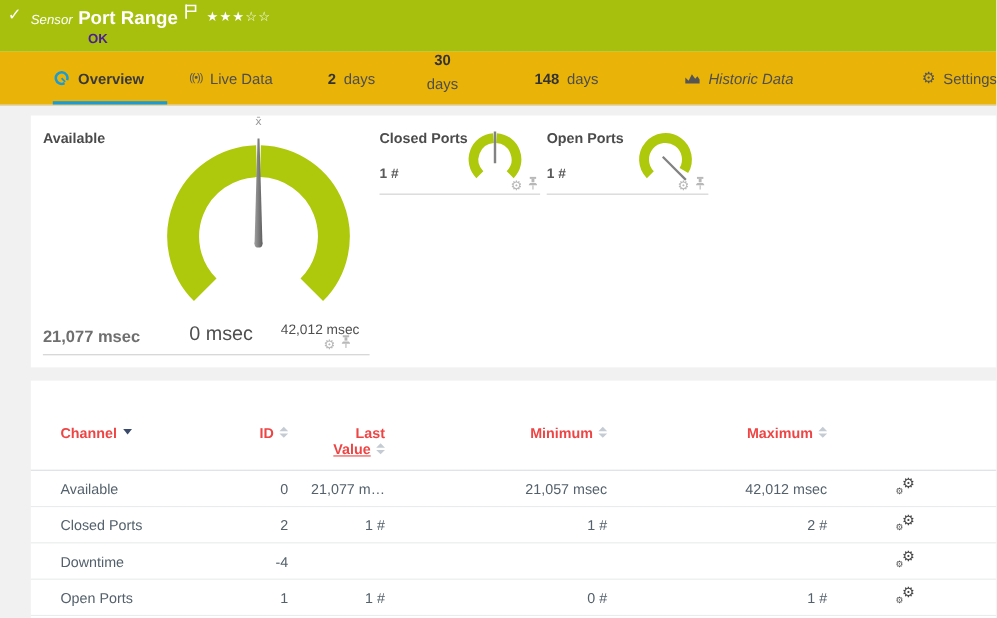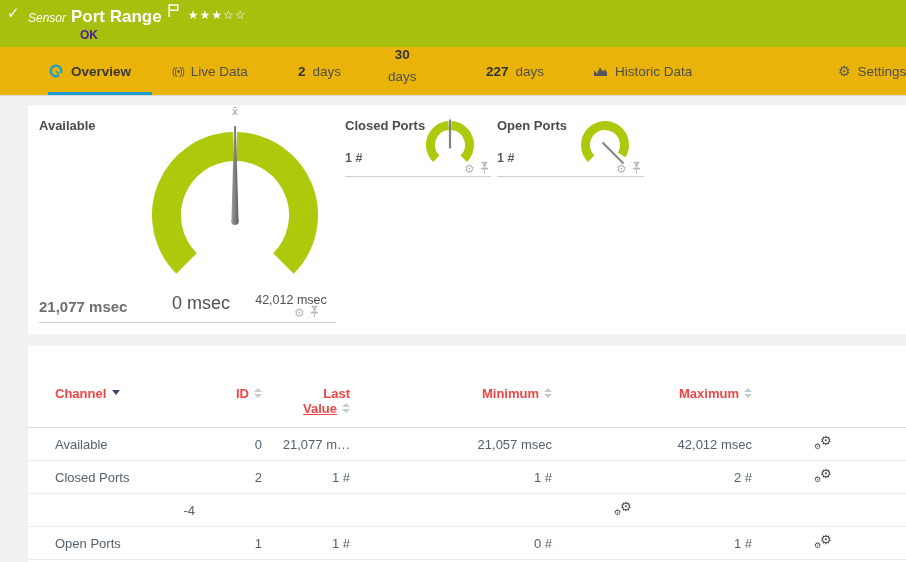--- a/index.html
+++ b/index.html
@@ -20,21 +20,21 @@
   .tabs{position:absolute;left:0;top:47px;width:906px;height:49px;background:#eab308;border-bottom:1px solid #dcdcdc;box-sizing:border-box;}
   .tab{position:absolute;top:0;height:48px;display:flex;align-items:center;gap:7px;font-size:13.5px;color:#4e4e4e;cursor:pointer;}
   .tab .num{font-weight:bold;color:#333;}
   .tab.active{color:#383838;font-weight:bold;}
   .tab.active .underline{position:absolute;left:0;bottom:0;width:100%;height:3px;background:#1b9bd3;}
   .t0{left:48px;width:104px;}
   .t1{left:172px;}
   .t2{left:298px;}
   .t3{left:388px;flex-direction:column;}
   .t4{left:486px;}
-  .t5{left:593px;}
+  .t5{left:622px;font-style:italic;}
   .t6{left:746px;}
   .t7{left:838px;}
   .tab-icon{display:inline-flex;align-items:center;}
   .live-glyph{font-size:10px;color:#555;letter-spacing:-1px;}
   .gear-glyph{font-size:14px;color:#555;line-height:1;}
 
   
   .panel{position:absolute;left:28px;width:878px;background:#fff;}
   .panel-gauges{top:105px;height:229px;}
   .panel-table{top:346px;height:216px;}
@@ -120,21 +120,21 @@
     </div>
     <div class="tab t2">
       <span class="num">2</span>
       <span>days</span>
     </div>
     <div class="tab t3">
       <span class="num">30</span>
       <span>days</span>
     </div>
     <div class="tab t4">
-      <span class="num">227</span>
+      <span class="num">148</span>
       <span>days</span>
     </div>
     <div class="tab t5">
       <span class="tab-icon">
           <svg width="15" height="12" viewBox="0 0 15 12">
             <path d="M1 11V5.5l3 3 3-6 3 4 2-2.2 2 3V11z" fill="#555"></path>
           </svg>
         </span>
       <span>Historic Data</span>
     </div>
@@ -282,20 +282,21 @@
       <div class="rcell">1 #</div>
       <div class="rcell">1 #</div>
       <div class="rcell">2 #</div>
       <div class="gears glyph">
           <span class="big">⚙</span>
           <span class="small">⚙</span>
         </div>
     </div>
 
     <div class="chan-grid chan-row">
+      <div class="rcell name">Downtime</div>
       <div class="rcell">-4</div>
       <div class="rcell"></div>
       <div class="rcell"></div>
       <div class="rcell"></div>
       <div class="gears glyph">
           <span class="big">⚙</span>
           <span class="small">⚙</span>
         </div>
     </div>
 

